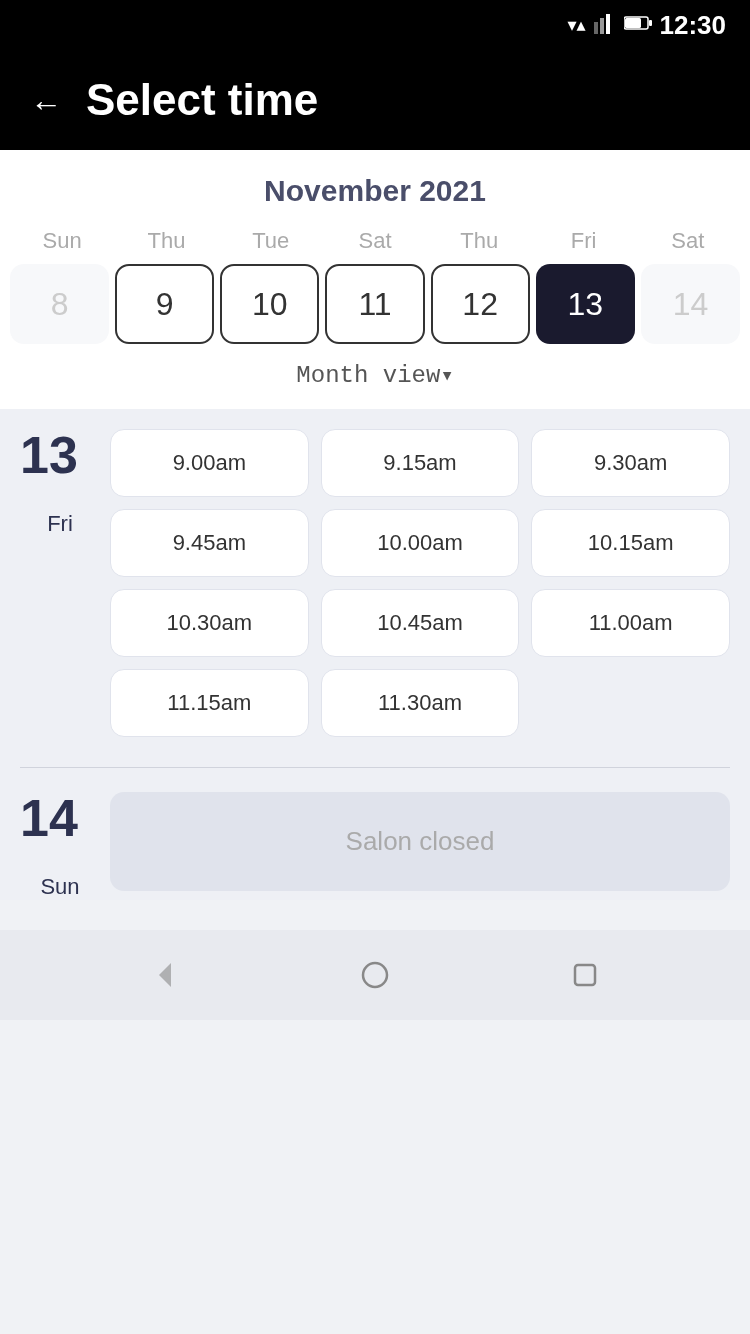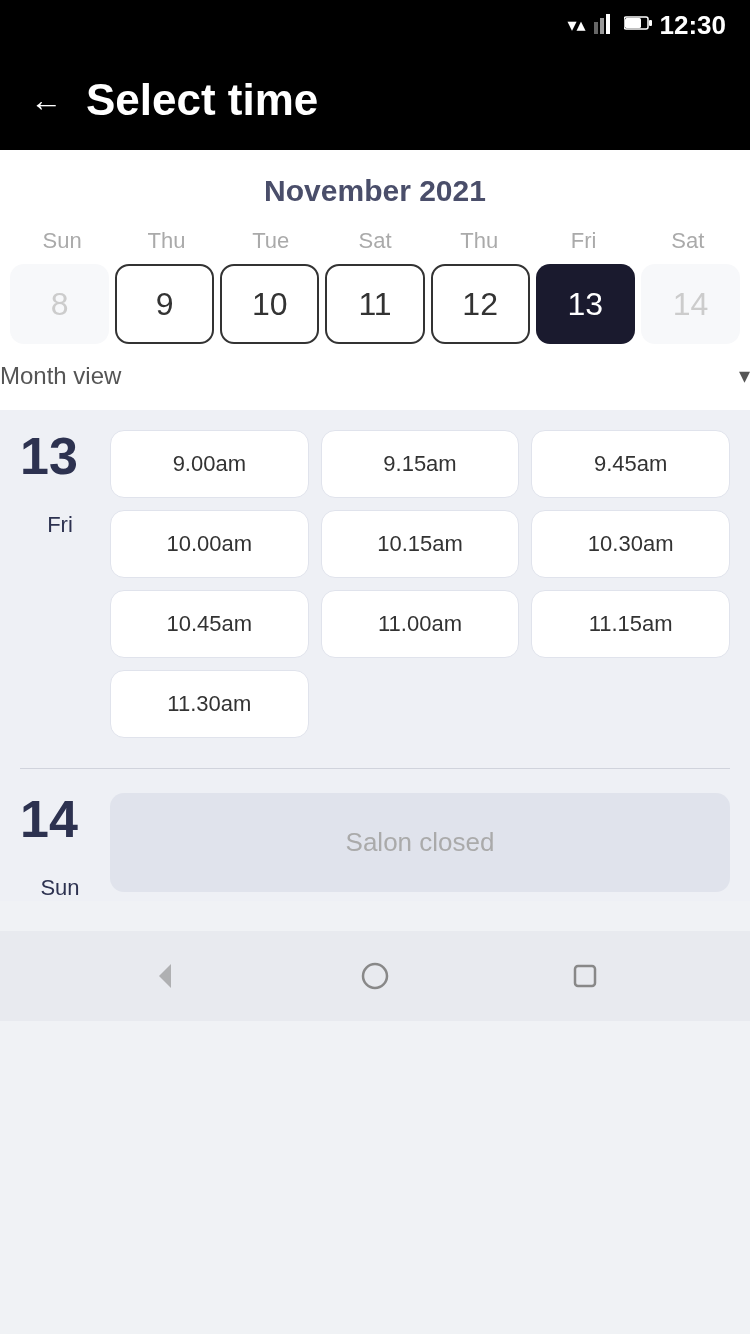--- a/index.html
+++ b/index.html
@@ -115,23 +115,24 @@
     .date-cell.selected {
       background: #1a1a2e;
       color: #fff;
       border: none;
     }
 
     
     .month-view-toggle {
       display: flex;
       align-items: center;
-      justify-content: space-between;
+      justify-content: center;
       padding: 18px 0 20px 0;
       cursor: pointer;
+      font-family: Liberation Mono, monospace;
     }
     .month-view-text {
       font-size: 24px;
       color: #555;
       font-weight: 400;
     }
     .chevron-down {
       font-size: 22px;
       color: #555;
     }
@@ -289,20 +290,21 @@
 
   <div class="day-block">
     <div class="day-block-inner">
       <div class="day-label-col">
         <span class="day-number">13</span>
         <span class="day-name">Fri</span>
       </div>
       <div class="time-grid">
         <button class="time-slot-btn">9.00am</button>
         <button class="time-slot-btn">9.15am</button>
+        <button class="time-slot-btn">9.30am</button>
         <button class="time-slot-btn">9.45am</button>
         <button class="time-slot-btn">10.00am</button>
         <button class="time-slot-btn">10.15am</button>
         <button class="time-slot-btn">10.30am</button>
         <button class="time-slot-btn">10.45am</button>
         <button class="time-slot-btn">11.00am</button>
         <button class="time-slot-btn">11.15am</button>
         <button class="time-slot-btn">11.30am</button>
       </div>
     </div>

